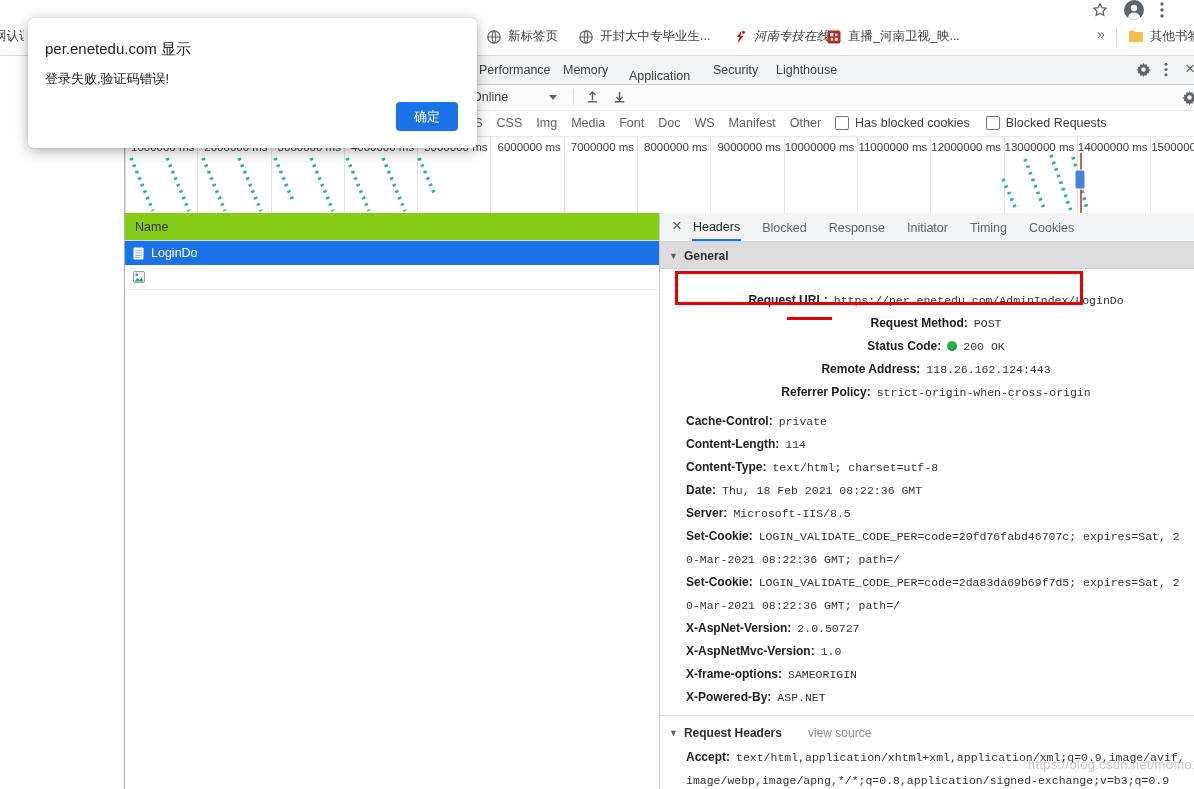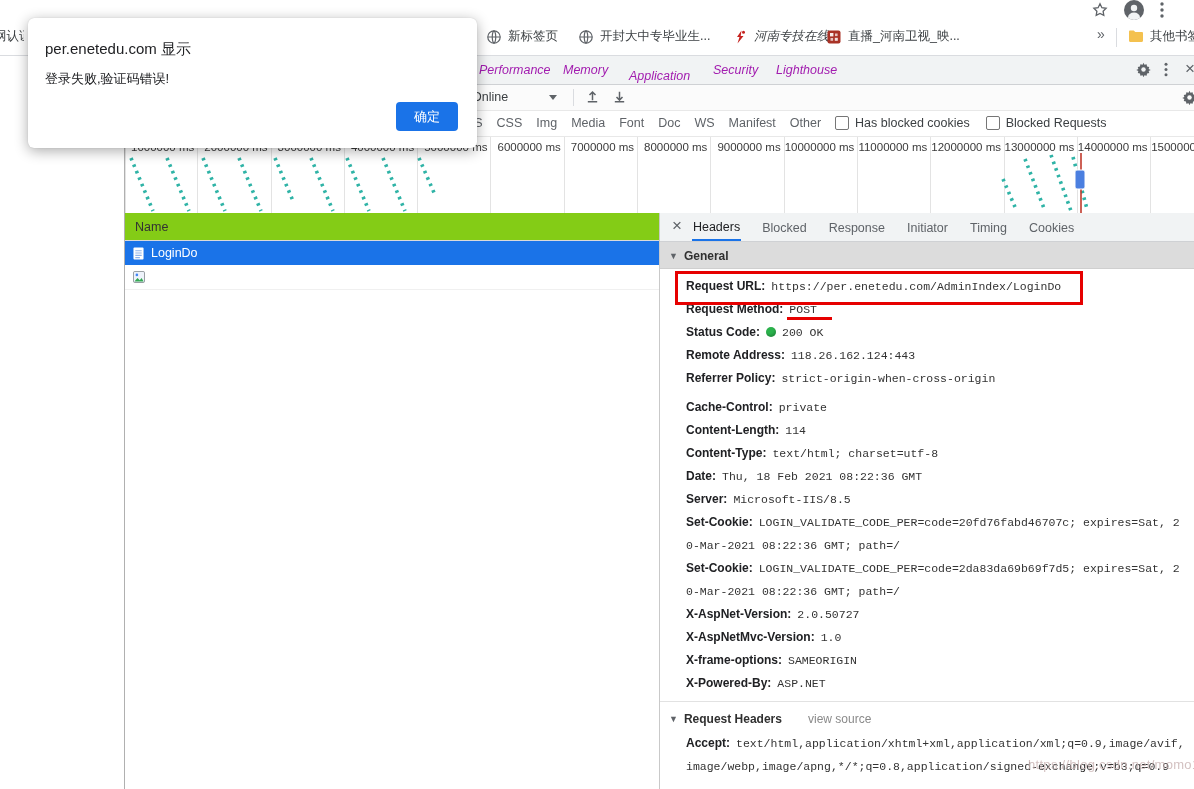--- a/index.html
+++ b/index.html
@@ -11,21 +11,21 @@
   
   .bookmarks-bar{left:0;top:20px;width:1194px;height:35px;border-bottom:1px solid #dadce0;background:#fff;}
   .bm-item{display:flex;align-items:center;gap:6px;font-size:12.5px;color:#3c4043;position:absolute;top:8px;}
   .icon-16{width:16px;height:16px;display:inline-block;}
   .chev{font-size:14px;color:#5f6368;}
   .vline{width:1px;background:#dadce0;}
 
   
   .devtools-border{left:124px;top:56px;width:1px;height:733px;background:#b0b0b0;}
   .dt-tabbar{left:125px;top:56px;width:1069px;height:28px;background:#f1f3f4;border-bottom:1px solid #cfd1d4;}
-  .dt-tab{position:absolute;top:7px;font-size:12.5px;color:#a21caf;font-style:italic;}
+  .dt-tab{position:absolute;top:7px;font-size:12.5px;color:#404040;}
   .dt-toolbar{left:125px;top:85px;width:1069px;height:25px;background:#fbfbfb;border-bottom:1px solid #e8e8e8;}
   .dt-filterbar{left:125px;top:111px;width:1069px;height:25px;background:#fff;border-bottom:1px solid #e8e8e8;}
   .filter-token{font-size:12.5px;color:#5f6368;margin-right:14px;}
   .cb{display:inline-block;width:12px;height:12px;border:1.5px solid #767676;border-radius:2px;background:#fff;vertical-align:-2px;}
   .cb-label{font-size:12.5px;color:#3c4043;margin:0 16px 12px 6px;}
 
   
   .timeline{left:125px;top:137px;width:1069px;height:76px;background:#fff;border-bottom:1px solid #b7b7b7;display:flex;overflow:hidden;}
   .tl-col{width:73.3px;flex:0 0 73.3px;border-right:1px solid #e3e3e3;box-sizing:border-box;text-align:right;}
   .tl-col span{font-size:11.5px;color:#3a3a3a;padding:3px 3px 0 0;display:inline-block;white-space:nowrap;}
@@ -313,21 +313,21 @@
     <div class="section-bar">
       <span class="tri">▼</span><span class="sec-title">General</span>
     </div>
 
     <div class="hd-content">
 
       <div class="abs anno-box" style="left:15px;top:2px;width:402px;height:28px;z-index:5;"></div>
 
       <div class="abs anno-line" style="left:127px;top:48px;width:45px;height:3px;z-index:5;"></div>
 
-      <div style="padding-top:6px;">
+      <div style="padding-top:20px;text-align:center;">
         <div class="kv"><b>Request URL:</b><span class="val">https://per.enetedu.com/AdminIndex/LoginDo</span></div>
         <div class="kv"><b>Request Method:</b><span class="val">POST</span></div>
         <div class="kv"><b>Status Code:</b><span class="dot"></span><span class="val">200 OK</span></div>
         <div class="kv"><b>Remote Address:</b><span class="val">118.26.162.124:443</span></div>
         <div class="kv" style="padding-bottom:6px;"><b>Referrer Policy:</b><span class="val">strict-origin-when-cross-origin</span></div>
       </div>
 
 
       <div class="kv"><b>Cache-Control:</b><span class="val">private</span></div>
       <div class="kv"><b>Content-Length:</b><span class="val">114</span></div>

